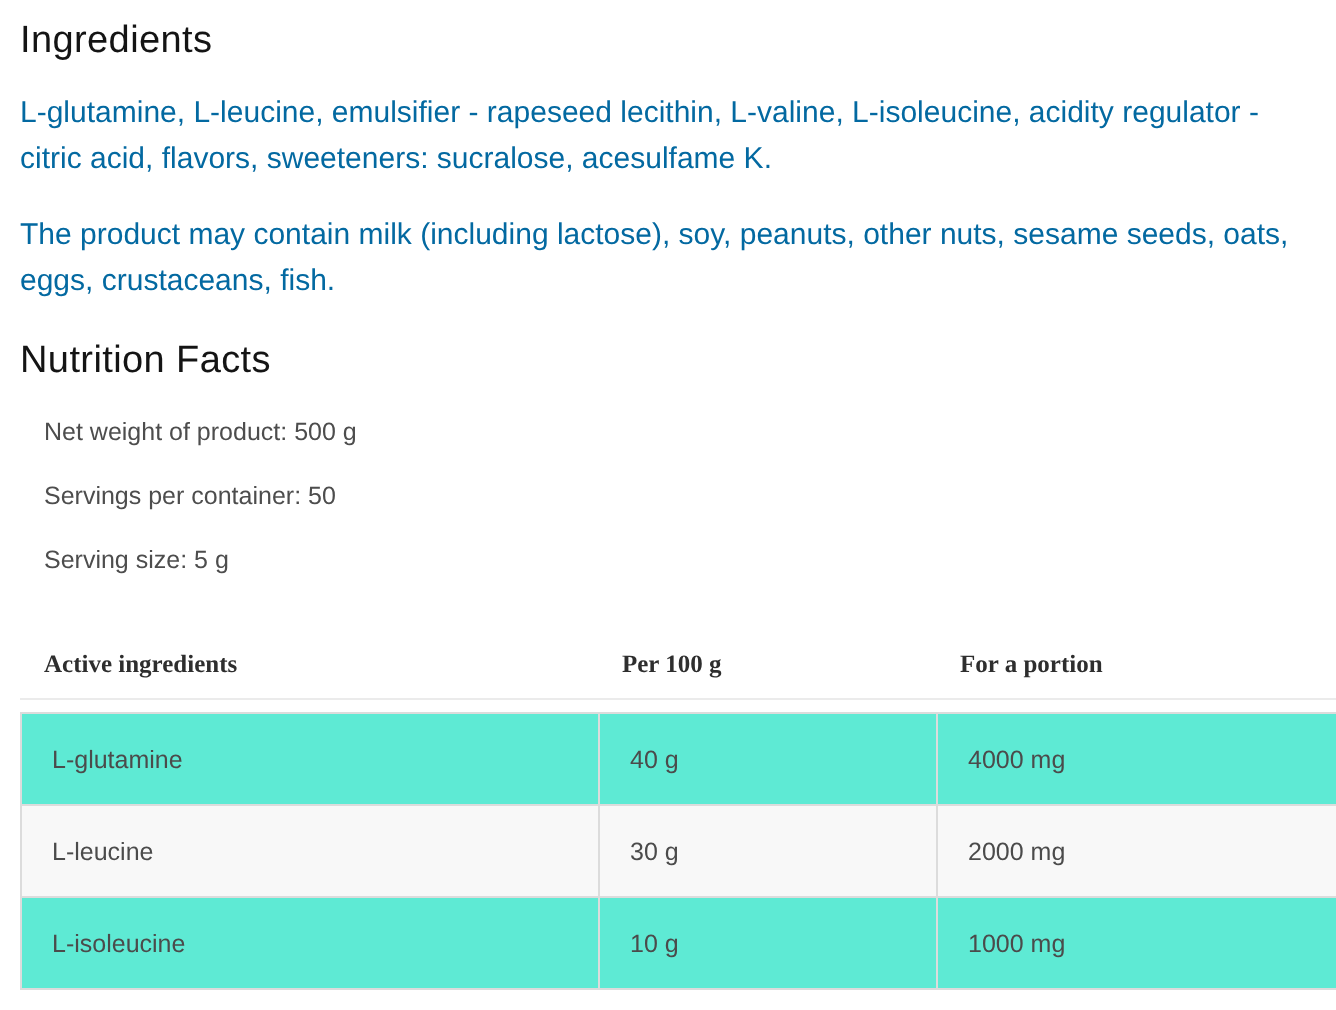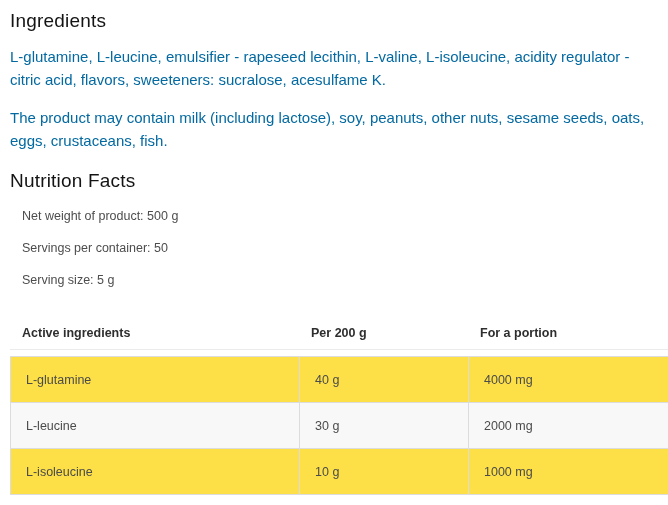--- a/index.html
+++ b/index.html
@@ -47,41 +47,42 @@
     margin-top: 26px;
     height: 34px;
     align-items: center;
     border-bottom: 1px solid #ebebeb;
   }
   .th {
     font-size: 12.5px;
     font-weight: 700;
     color: #2e2e2e;
     padding-left: 12px;
+    font-family: Liberation Serif, serif;
   }
   .col1 { width: 289px; }
   .col2 { width: 169px; }
   .col3 { width: 262px; }
 
   table.ntable {
     margin-top: 6px;
     border-collapse: collapse;
     table-layout: fixed;
     width: 720px;
     border-top: 1px solid #dcdcdc;
     border-left: 1px solid #dcdcdc;
   }
   table.ntable td {
     height: 46px;
     padding: 0 8px 0 15px;
     font-size: 12.5px;
     color: #4b4b4b;
     border-bottom: 1px solid #dcdcdc;
     vertical-align: middle;
-    background: #fde047;
+    background: #5eead4;
   }
   table.ntable td.col1, table.ntable td.col2 { border-right: 1px solid #dcdcdc; }
   table.ntable tr:nth-child(even) td { background: #f8f8f8; }
 </style>
 </head>
 <body>
 
 <main class="content">
 
   <h2 class="section-heading">Ingredients</h2>
@@ -95,21 +96,21 @@
 
   <div class="meta-block">
     <p>Net weight of product: 500 g</p>
     <p>Servings per container: 50</p>
     <p>Serving size: 5 g</p>
   </div>
 
   <div class="table-area">
     <div class="thead-row">
       <div class="th col1">Active ingredients</div>
-      <div class="th col2">Per 200 g</div>
+      <div class="th col2">Per 100 g</div>
       <div class="th col3">For a portion</div>
     </div>
     <table class="ntable">
       <tbody>
           <tr>
             <td class="col1">L-glutamine</td>
             <td class="col2">40 g</td>
             <td class="col3">4000 mg</td>
           </tr>
           <tr>

